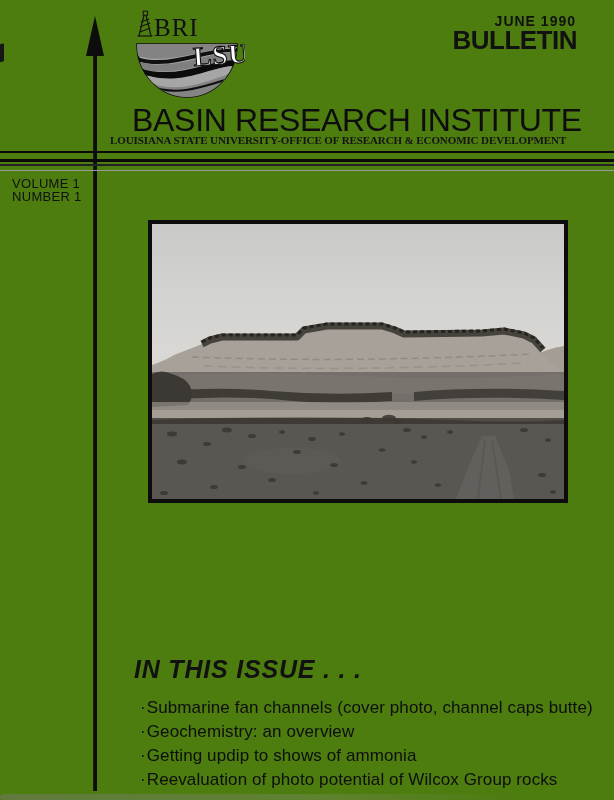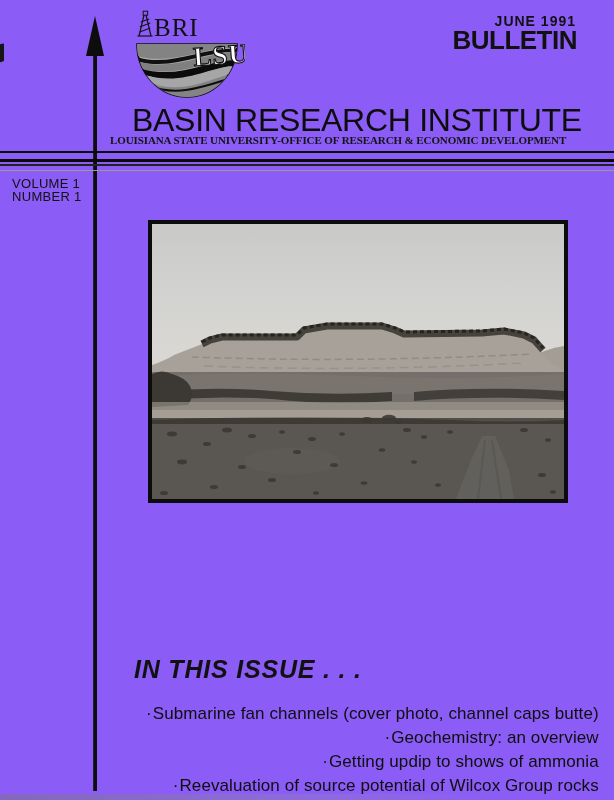--- a/index.html
+++ b/index.html
@@ -1,17 +1,17 @@
 <!DOCTYPE html>
 <html><head>
 <meta charset="utf-8">
 <style>
   html,body{margin:0;padding:0;background:#e8e8e8;}
   .page{
-    position:relative;width:614px;height:800px;background:#8b5cf6;
+    position:relative;width:614px;height:800px;background:#4d7c0f;
     overflow:hidden;font-family:"Liberation Sans","DejaVu Sans",sans-serif;color:#111;
     margin:0 auto;
   }
   
   .issue-date{
     position:absolute;top:13px;right:38px;font-size:14px;font-weight:700;
     letter-spacing:1px;white-space:nowrap;
   }
   .pub-title{
     position:absolute;top:25px;right:37px;font-size:26px;font-weight:700;
@@ -45,22 +45,22 @@
     position:absolute;left:148px;top:220px;width:420px;height:283px;
     border:4px solid #0c0c0c;box-sizing:border-box;background:#d6d5d2;
   }
   .photo-frame svg{display:block;width:412px;height:275px;}
   
   .issue-heading{
     position:absolute;top:655px;left:134px;font-size:25px;font-weight:700;
     font-style:italic;letter-spacing:0.8px;white-space:nowrap;
   }
   .issue-list{
-    position:absolute;top:688px;left:132px;margin:14px;padding:0;list-style:none;
-    font-size:17px;letter-spacing:0.1px;color:#0e0e0e;text-align:right;
+    position:absolute;top:688px;left:132px;margin:8px;padding:0;list-style:none;
+    font-size:17px;letter-spacing:0.1px;color:#0e0e0e;
   }
   .issue-list li{line-height:24px;white-space:nowrap;}
   .bullet{margin-right:1px;}
   
   .artifact-left{
     position:absolute;left:-2px;top:44px;width:6px;height:18px;background:#161616;
     transform:skewY(-14deg);border-radius:1px;
   }
   .artifact-bottom{
     position:absolute;left:0;top:794px;width:520px;height:6px;
@@ -106,21 +106,21 @@
         <path d="M9,60 C48,73 80,51 107,52 L106,58 C82,57 52,80 12,66 Z" fill="#111111"></path>
         <path d="M12,66 C52,81 82,58 106,58 L104,66 C84,66 58,88 16,74 Z" fill="#ffffff"></path>
         <path d="M16,74 C58,89 84,67 104,66 C100,78 88,88 70,92 C50,95 30,88 16,74 Z" fill="#cbcbcb"></path>
         <path d="M20,78 C45,88 70,80 95,72" stroke="#161616" stroke-width="2" fill="none"></path>
         <rect x="5" y="34" width="104" height="60" fill="#222222" filter="url(#stipple)" opacity="0.35"></rect>
       </g>
       <text x="64" y="58" font-family="Liberation Serif, DejaVu Serif, serif" font-size="27" font-weight="bold" fill="#ffffff" stroke="#101010" stroke-width="1.1" letter-spacing="1" transform="rotate(-4 64 58)">LSU</text>
     </g>
   </svg>
 
-  <div class="issue-date">JUNE 1991</div>
+  <div class="issue-date">JUNE 1990</div>
   <div class="pub-title">BULLETIN</div>
   <div class="inst-name">BASIN RESEARCH INSTITUTE</div>
   <div class="inst-sub">LOUISIANA STATE UNIVERSITY-OFFICE OF RESEARCH &amp; ECONOMIC DEVELOPMENT</div>
 
   <div class="rule rule-1"></div>
   <div class="rule rule-2"></div>
   <div class="rule rule-3"></div>
   <div class="rule rule-4"></div>
 
   <div class="edition">
@@ -214,19 +214,19 @@
         <ellipse cx="164" cy="269" rx="3" ry="1.8"></ellipse>
       </g>
     </svg>
   </figure>
 
   <div class="issue-heading">IN THIS ISSUE . . .</div>
   <ul class="issue-list">
     <li><span class="bullet">·</span><span>Submarine fan channels (cover photo, channel caps butte)</span></li>
     <li><span class="bullet">·</span><span>Geochemistry: an overview</span></li>
     <li><span class="bullet">·</span><span>Getting updip to shows of ammonia</span></li>
-    <li><span class="bullet">·</span><span>Reevaluation of source potential of Wilcox Group rocks</span></li>
+    <li><span class="bullet">·</span><span>Reevaluation of photo potential of Wilcox Group rocks</span></li>
   </ul>
 
   <div class="artifact-left"></div>
   <div class="artifact-bottom"></div>
 
 </div>
 
 </body></html>

